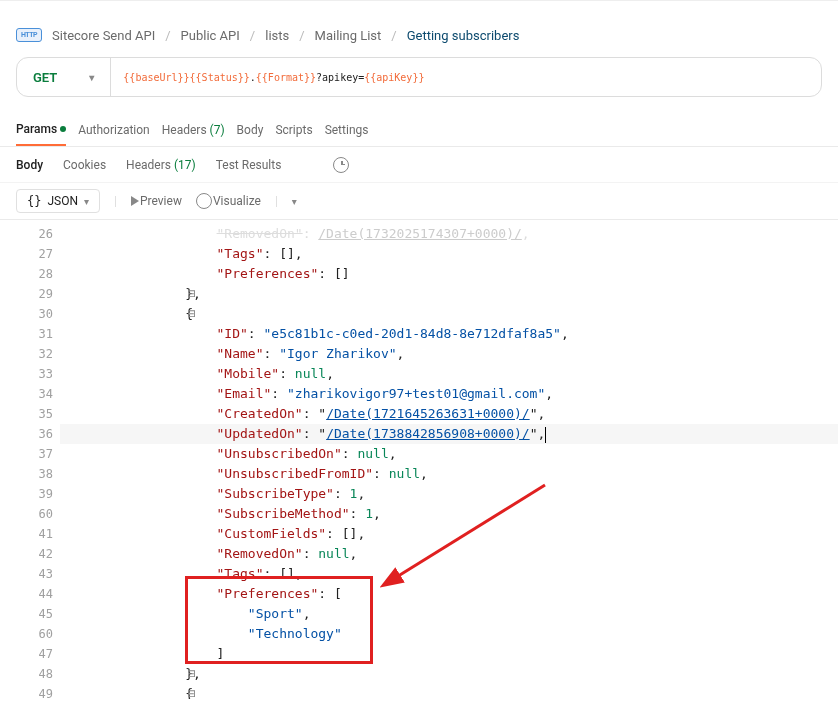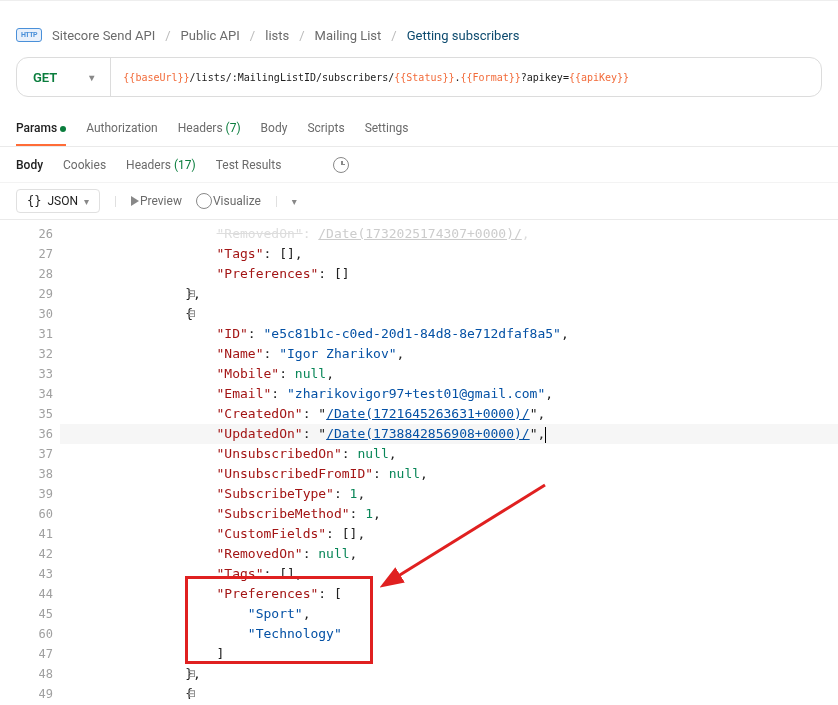--- a/index.html
+++ b/index.html
@@ -10,21 +10,21 @@
   .bc-sep { color: #bbb; }
   .bc-item { cursor: pointer; }
   .bc-current { color: #0c4a6e; font-weight: 400; }
   
   .url-bar { display: flex; margin: 0 16px 16px 16px; border: 1px solid #dcdcdc; border-radius: 12px; height: 40px; align-items: stretch; }
   .method { display: flex; align-items: center; gap: 32px; padding: 0 16px; color: #0a7d3d; font-weight: 600; font-size: 13px; border-right: 1px solid #dcdcdc; }
   .chev { color: #888; font-size: 10px; }
   .url-input { flex: 1; display: flex; align-items: center; padding: 0 12px; font-family: Consolas, Monaco, monospace; font-size: 10px; color: #212121; white-space: nowrap; overflow: hidden; }
   .var { color: #f26b3a; }
   
-  .tabs-row { display: flex; gap: 20px; padding: 0 16px; border-bottom: 1px solid #eaeaea; font-size: 12px; color: #6b6b6b; height: 34px; }
+  .tabs-row { display: flex; align-items: center; gap: 12px; padding: 0 16px; border-bottom: 1px solid #eaeaea; font-size: 12px; color: #6b6b6b; height: 34px; }
   .tab { cursor: pointer; padding: 8px 0; }
   .tab.active { color: #212121; border-bottom: 2px solid #ff6c37; font-weight: 500; }
   .dot-green { display: inline-block; width: 6px; height: 6px; background: #0a7d3d; border-radius: 50%; margin-left: 3px; vertical-align: middle; }
   .count { color: #0a7d3d; }
   
   .subtabs-row { display: flex; align-items: center; gap: 20px; padding: 0 16px; height: 36px; font-size: 12px; color: #6b6b6b; border-bottom: 1px solid #f3f3f3; }
   .subtab { cursor: pointer; }
   .subtab.active { color: #212121; font-weight: 500; }
   .hist-icon { width: 16px; height: 16px; border: 1.5px solid #888; border-radius: 50%; position: relative; }
   .hist-icon::before { content: ""; position: absolute; top: 3px; left: 7px; width: 1.5px; height: 4px; background: #888; }
@@ -72,21 +72,20 @@
   <span class="bc-current">Getting subscribers</span>
 </div>
 
 <div class="url-bar">
   <div class="method">
     <span>GET</span>
     <span class="chev">▾</span>
   </div>
   <div class="url-input">
     <span class="var">{{baseUrl}}</span>
-      <span> /lists/:MailingListID/subscribers/ </span>
       <span class="var">{{Status}}</span>
       <span> . </span>
       <span class="var">{{Format}}</span>
       <span> ?apikey= </span>
       <span class="var">{{apiKey}}</span>
   </div>
 </div>
 
 <div class="tabs-row">
   <span class="tab active"><span>Params</span><span class="dot-green"></span></span>

